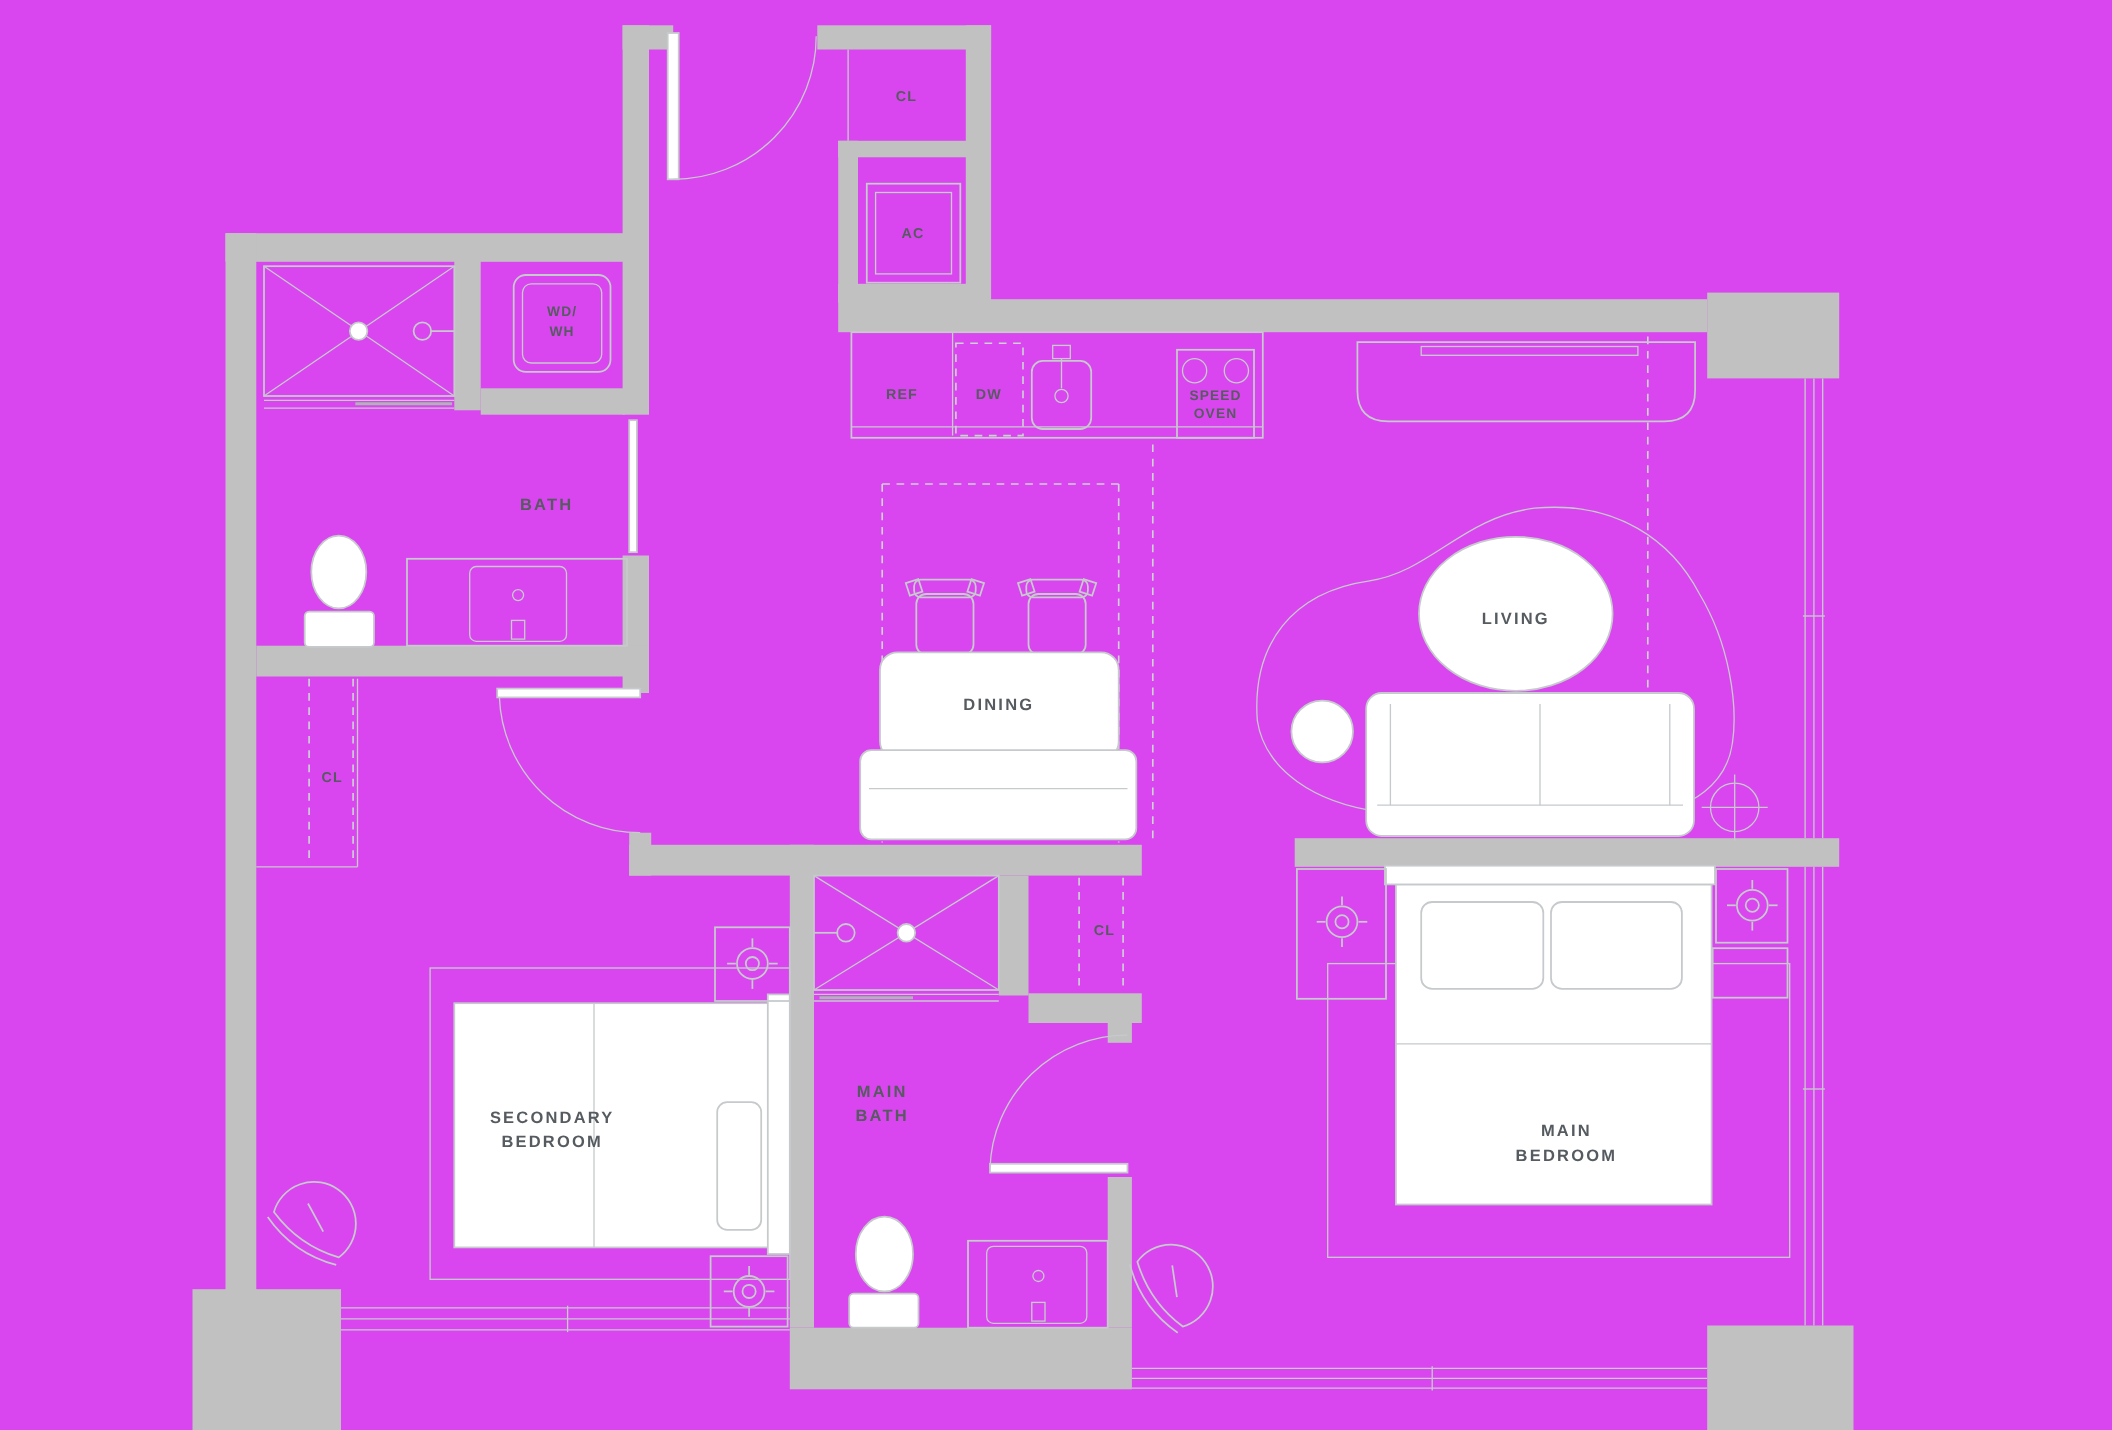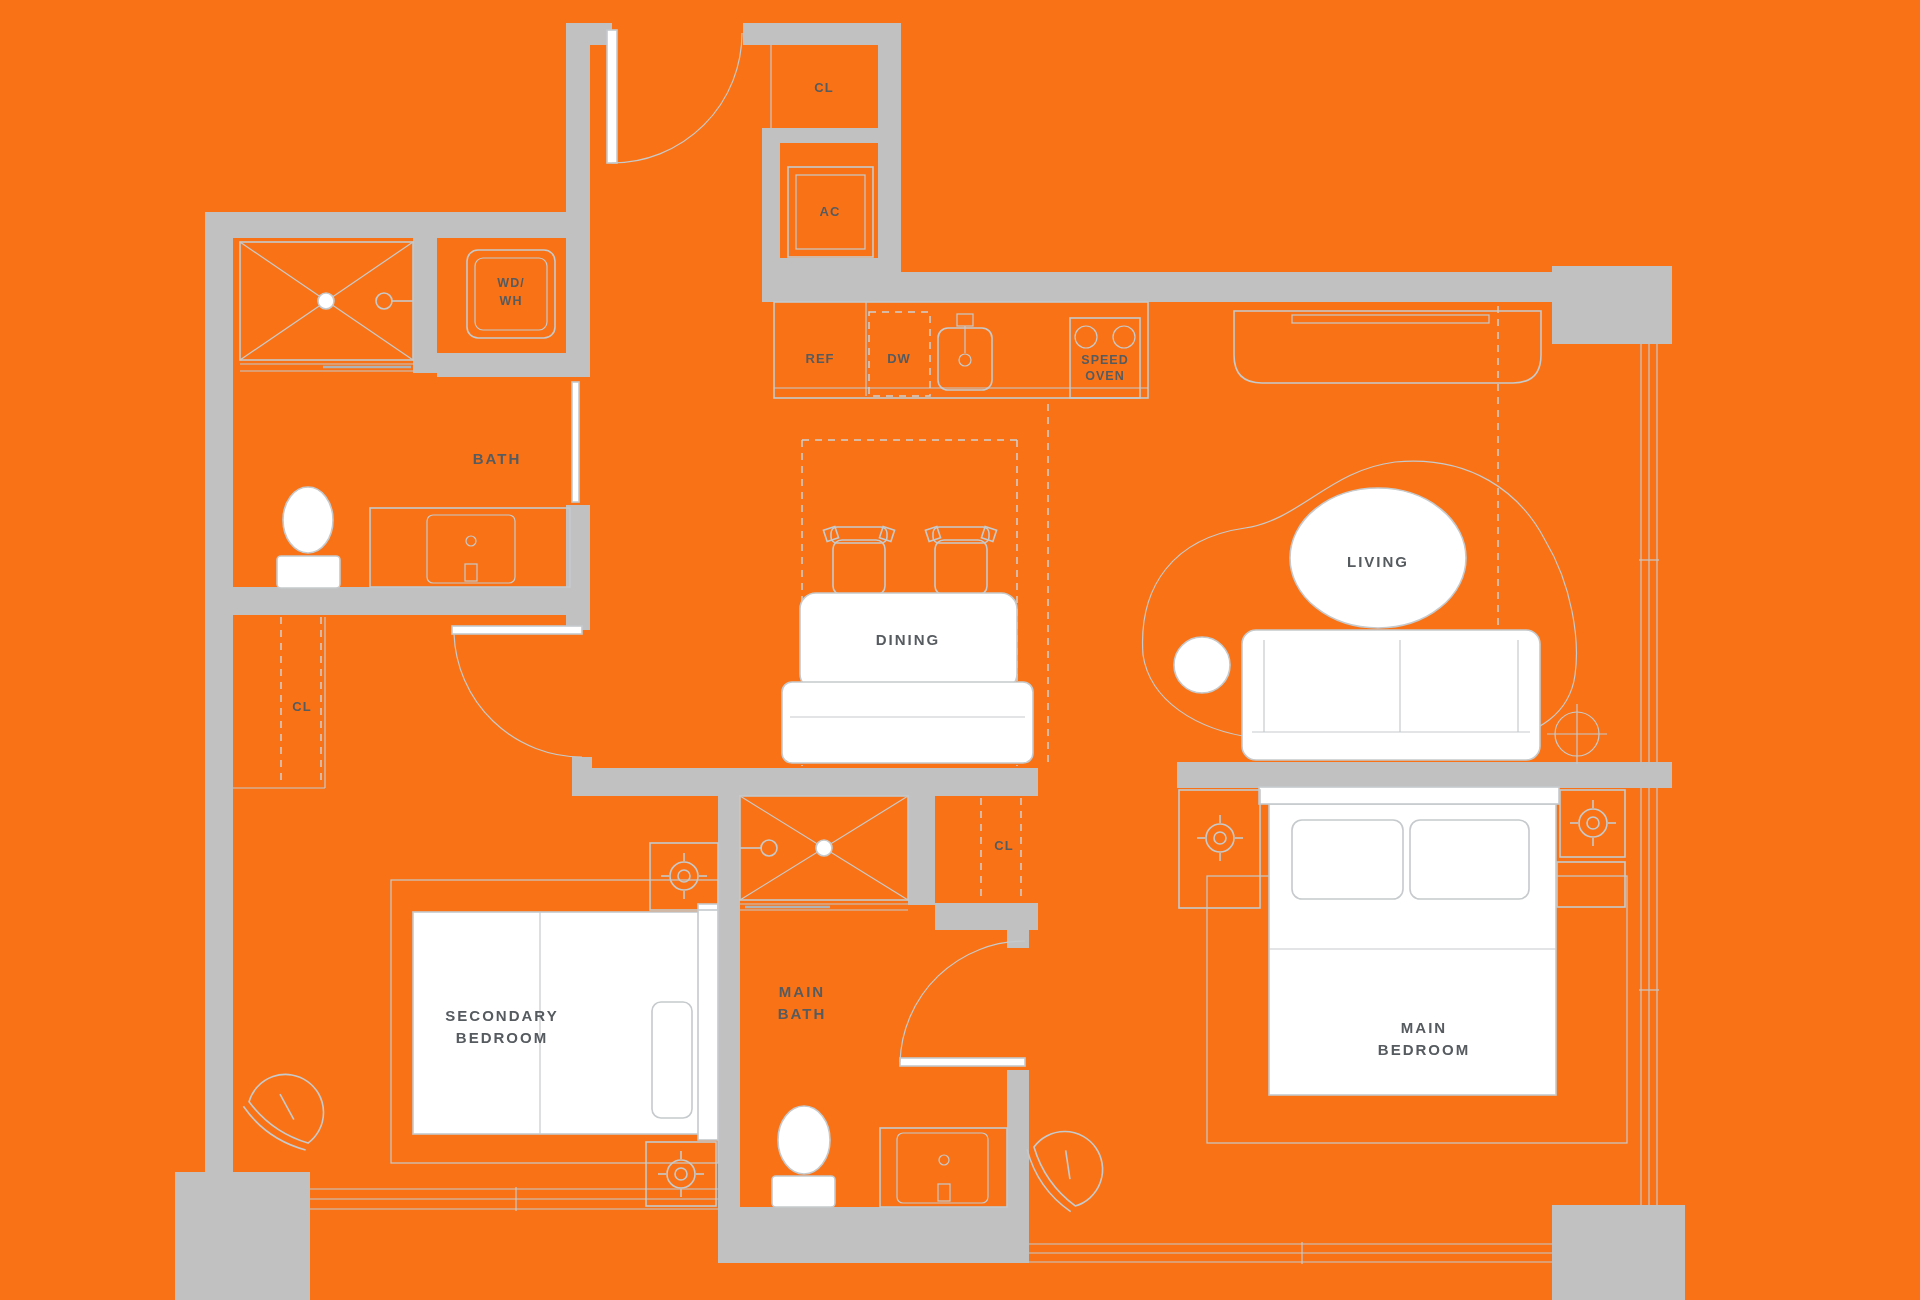--- a/index.html
+++ b/index.html
@@ -1,16 +1,16 @@
 <!DOCTYPE html>
 <html><head>
 <meta charset="utf-8">
 <style>
   html,body{margin:0;padding:0;background:#ffffff;}
-  .stage{width:1920px;height:1300px;position:relative;background:#f97316;overflow:hidden;}
+  .stage{width:1920px;height:1300px;position:relative;background:#d946ef;overflow:hidden;}
   svg{display:block;}
   .wall{fill:#c1c1c1;stroke:none;}
   .fl{fill:none;stroke:#c6cacc;stroke-width:1.6;}
   .flw{fill:#ffffff;stroke:#c6cacc;stroke-width:1.6;}
   .fl2{fill:none;stroke:#c6cacc;stroke-width:1.2;}
   .dk{fill:none;stroke:#aeb4b7;stroke-width:2.6;}
   .dash{fill:none;stroke:#cdd1d3;stroke-width:1.5;stroke-dasharray:7 6;}
   .lbl{font-family:"Liberation Sans","DejaVu Sans",sans-serif;font-weight:700;font-size:15px;
        fill:#565b60;letter-spacing:2px;text-anchor:middle;}
   .lbls{font-family:"Liberation Sans","DejaVu Sans",sans-serif;font-weight:700;font-size:13px;

